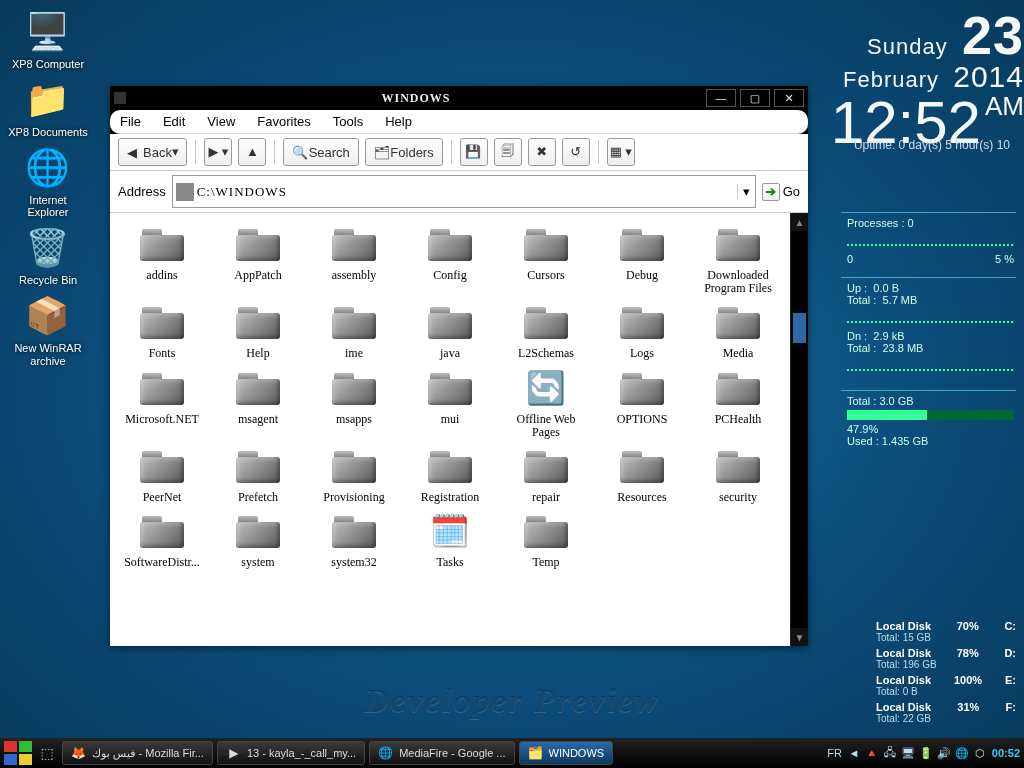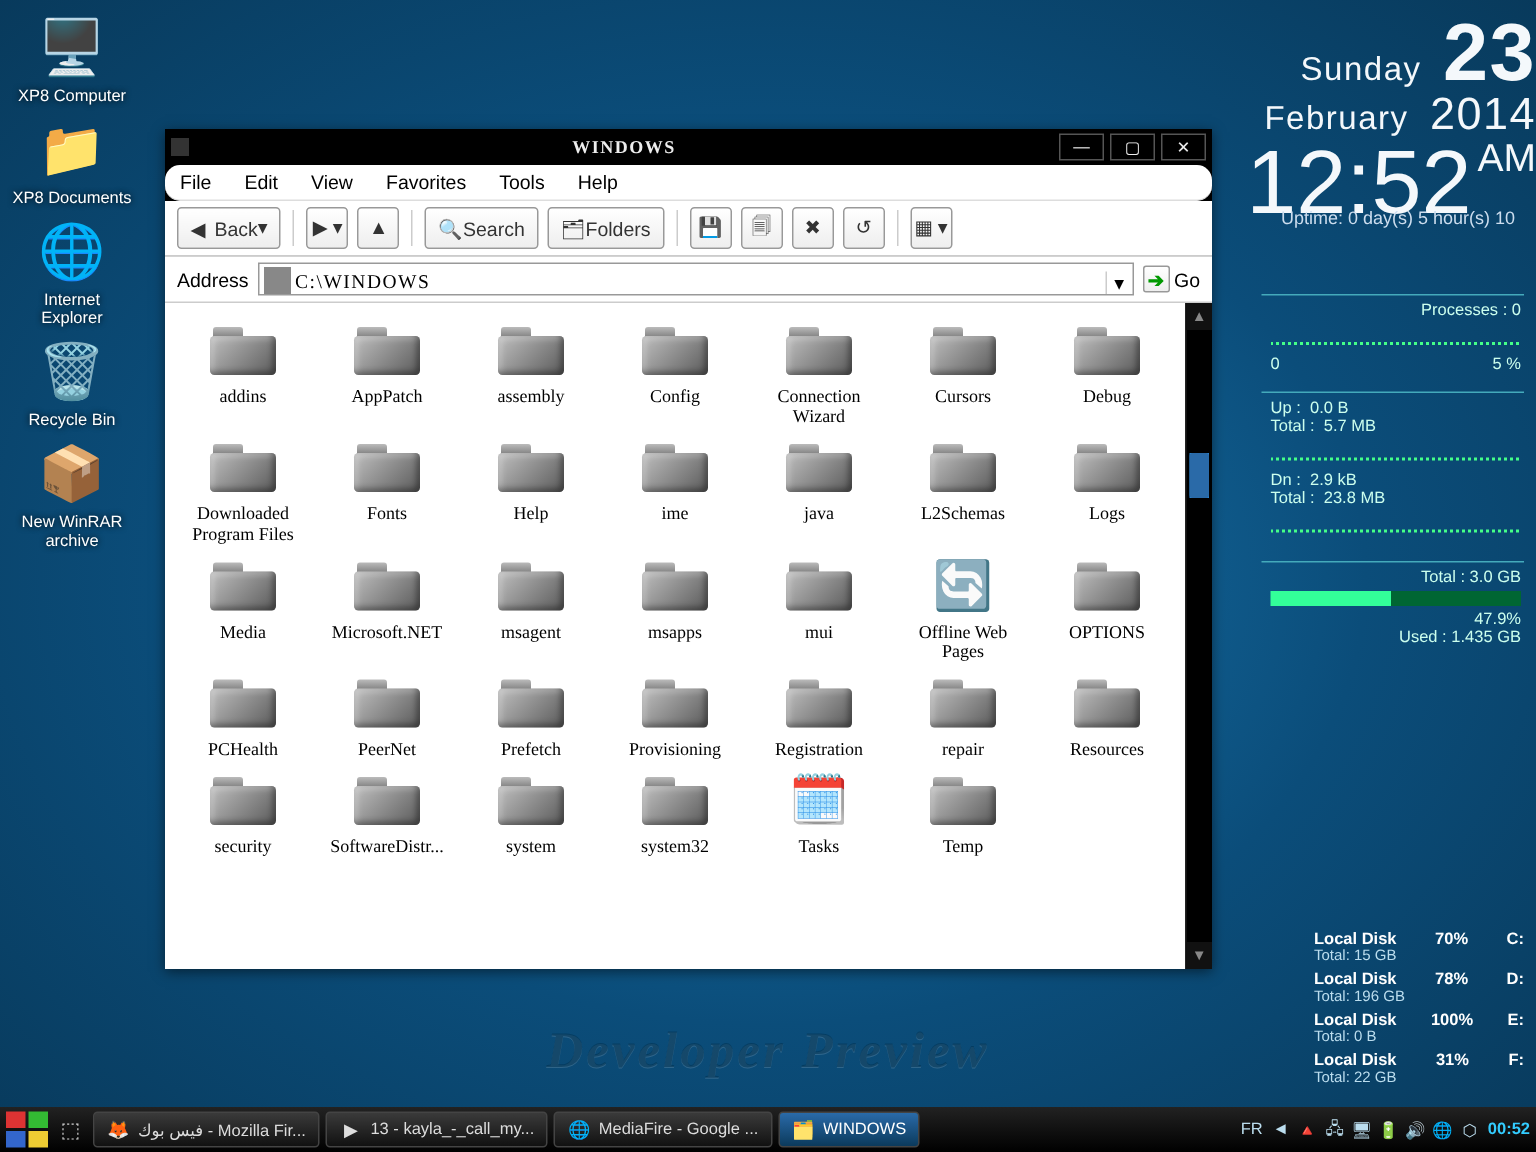--- a/index.html
+++ b/index.html
@@ -12,21 +12,21 @@
   
   .clock-widget { position: absolute; top: 8px; right: 0; text-align: right; color: #f4f8fb; font-family: "Segoe UI", sans-serif; }
   .clock-widget .row1 { font-size: 22px; letter-spacing: 1px; }
   .clock-widget .row-time { display: flex; align-items: flex-start; justify-content: flex-end; gap: 4px; }
   .clock-widget .time { font-size: 60px; font-weight: 300; line-height: 1; }
   .clock-widget .day { font-size: 54px; font-weight: 600; line-height: 1; }
   .clock-widget .yr { font-size: 30px; line-height: 1; }
   .clock-widget .am { font-size: 26px; line-height: 1; }
   .uptime { position: absolute; top: 138px; right: 14px; font-size: 12px; color: #cde; }
   
-  .sysmon { position: absolute; right: 8px; top: 196px; width: 175px; font-family: "Tahoma", sans-serif; font-size: 11px; color: #cfe; text-align: right; }
+  .sysmon { position: absolute; right: 8px; top: 212px; width: 175px; font-family: "Tahoma", sans-serif; font-size: 11px; color: #cfe; }
   .sysmon .panel { border-top: 1px solid #4ab; padding: 4px 2px 6px 6px; margin-bottom: 6px; }
   .sysmon .sparkline { height: 16px; width: 100%; background: linear-gradient(to right, transparent 0, transparent 100%); position: relative; margin: 4px 0; }
   .sysmon .sparkline:before { content: ""; position: absolute; bottom: 3px; left: 0; right: 0; height: 2px; background: repeating-linear-gradient(to right, #4f8 0 2px, transparent 2px 4px); }
   .sysmon .row { display: flex; justify-content: space-between; }
   .sysmon .bar { height: 10px; background: linear-gradient(to right, #3f9 0 48%, #063 48% 100%); margin: 3px 0; }
   .disks { position: absolute; right: 8px; bottom: 40px; width: 140px; font-size: 11px; font-family: Tahoma, sans-serif; }
   .disks .drow { display: flex; justify-content: space-between; font-weight: bold; }
   .disks .dsub { font-size: 10px; color: #bde; margin-bottom: 4px; }
   
   .window { position: absolute; left: 110px; top: 86px; width: 698px; height: 560px; background: #000; display: flex; flex-direction: column; box-shadow: 0 2px 8px rgba(0,0,0,.5); }
@@ -34,21 +34,21 @@
   .titlebar .ttl { flex: 1; text-align: center; font-size: 12px; font-weight: bold; color: #eee; font-family: "Comic Sans MS"; letter-spacing: 1px; }
   .titlebar .tbtns { display: flex; gap: 4px; }
   .titlebar .tbtn { width: 30px; height: 18px; background: #000; border: 1px solid #555; color: #eee; display: flex; align-items: center; justify-content: center; font-size: 11px; cursor: pointer; }
   .menubar { background: #fff; color: #000; display: flex; gap: 22px; padding: 4px 10px; font-size: 13px; font-family: "Comic Sans MS"; border-bottom: 1px solid #ddd; border-radius: 10px; }
   .menubar span { cursor: pointer; }
   .toolbar { background: #fff; border-bottom: 1px solid #ccc; display: flex; align-items: center; gap: 6px; padding: 4px 8px; }
   .toolbar .tb { min-width: 28px; height: 28px; border: 1px solid #999; border-radius: 3px; background: linear-gradient(#fff,#eee); display: flex; align-items: center; justify-content: center; color: #333; font-size: 13px; cursor: pointer; font-family: "Comic Sans MS"; }
   .toolbar .tb.lbl { padding: 0 8px; }
   .toolbar .sep { width: 1px; height: 24px; background: #ccc; margin: 0 2px; }
   .addrbar { background: #fff; border-bottom: 1px solid #ccc; display: flex; align-items: center; gap: 6px; padding: 4px 8px; color: #000; font-family: "Comic Sans MS"; font-size: 13px; }
-  .addrbar .ainput { flex: 1; display: flex; align-items: flex-end; border: 1px solid #999; height: 22px; background: #fff; }
+  .addrbar .ainput { flex: 1; display: flex; align-items: center; border: 1px solid #999; height: 33px; background: #fff; }
   .addrbar .ainput .foldico { width: 18px; height: 18px; margin: 0 3px; background: #888; display:inline-block; }
   .addrbar .ainput input { flex: 1; border: none; outline: none; font-family: "Comic Sans MS"; font-size: 13px; letter-spacing: 1px; }
   .addrbar .ainput .dd { width: 18px; text-align: center; cursor: pointer; border-left: 1px solid #ccc; }
   .addrbar .go { display: flex; align-items: center; gap: 3px; cursor: pointer; font-size: 13px; }
   .addrbar .go .arrow { width: 18px; height: 18px; border: 1px solid #999; border-radius: 2px; background: linear-gradient(#fff,#eee); display: flex; align-items: center; justify-content: center; color: #090; font-weight: bold; }
   .content-wrap { flex: 1; display: flex; background: #000; }
   .content { flex: 1; background: #fff; color: #000; overflow: auto; padding: 10px 6px; }
   .content .grid { display: grid; grid-template-columns: repeat(7, 1fr); gap: 4px 4px; }
   .item { display: flex; flex-direction: column; align-items: center; gap: 6px; cursor: pointer; padding: 2px; }
   .item .icon { width: 48px; height: 38px; position: relative; }
@@ -249,26 +249,20 @@
           <div class="item">
             <div class="icon">
               <div class="folder-shape"></div>
             </div>
             <div class="txt">Config</div>
           </div>
           <div class="item">
             <div class="icon">
               <div class="folder-shape"></div>
             </div>
-            <div class="txt">Connection Wizard</div>
-          </div>
-          <div class="item">
-            <div class="icon">
-              <div class="folder-shape"></div>
-            </div>
             <div class="txt">Cursors</div>
           </div>
           <div class="item">
             <div class="icon">
               <div class="folder-shape"></div>
             </div>
             <div class="txt">Debug</div>
           </div>
           <div class="item">
             <div class="icon">

